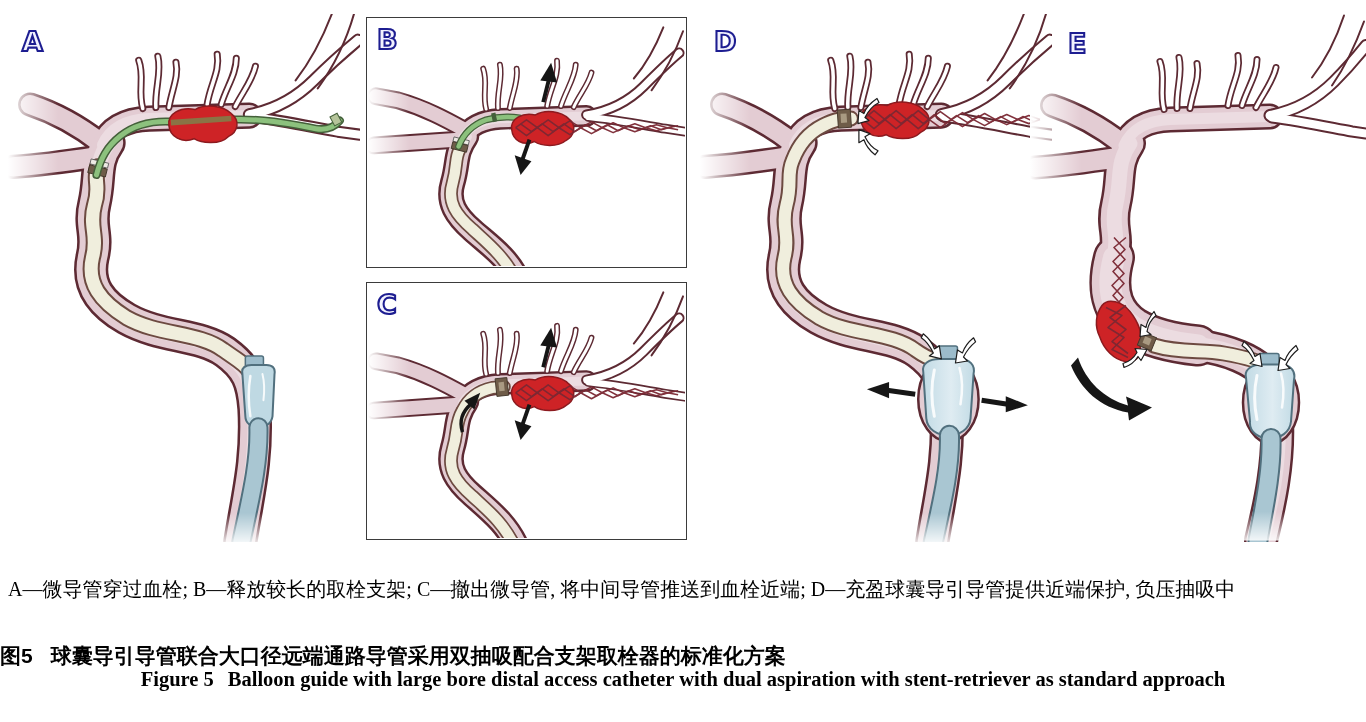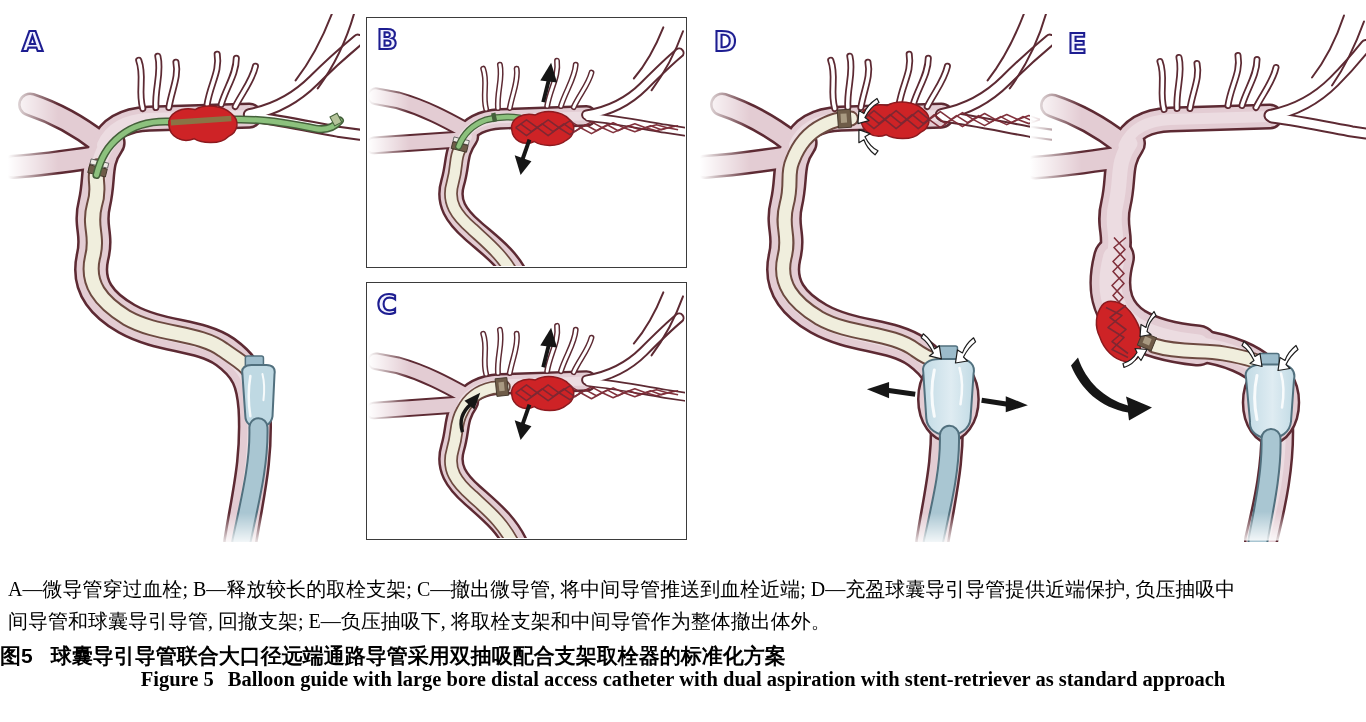--- a/index.html
+++ b/index.html
@@ -466,21 +466,20 @@
       <path d="M 266,330 C 261,334 257,339 255,345 L 250,342 L 248,355 L 260,353 L 256,349 C 259,343 263,338 268,334 Z"></path>
     </g>
     <rect x="0" y="74" width="52" height="115" fill="url(#fade-e)"></rect>
     <rect x="0" y="496" width="336" height="29" fill="url(#bfade-e)"></rect>
   </svg>
 </div>
 <div class="panel-letter" style="left:1068px;top:30px;">E</div>
 
 <div class="caption">
   <div>A—微导管穿过血栓; B—释放较长的取栓支架; C—撤出微导管, 将中间导管推送到血栓近端; D—充盈球囊导引导管提供近端保护, 负压抽吸中</div>
-  <div>间导管和球囊导引导管, 回撤支架; E—负压抽吸下, 将取栓支架和中间导管作为整体撤出体外。</div>
 </div>
 
 <div class="title-zh">
   <span>图5</span><span class="gap"></span><span>球囊导引导管联合大口径远端通路导管采用双抽吸配合支架取栓器的标准化方案</span>
 </div>
 
 <div class="title-en">
   <span>Figure 5</span><span class="gap"></span><span>Balloon guide with large bore distal access catheter with dual aspiration with stent-retriever as standard approach</span>
 </div>
 

